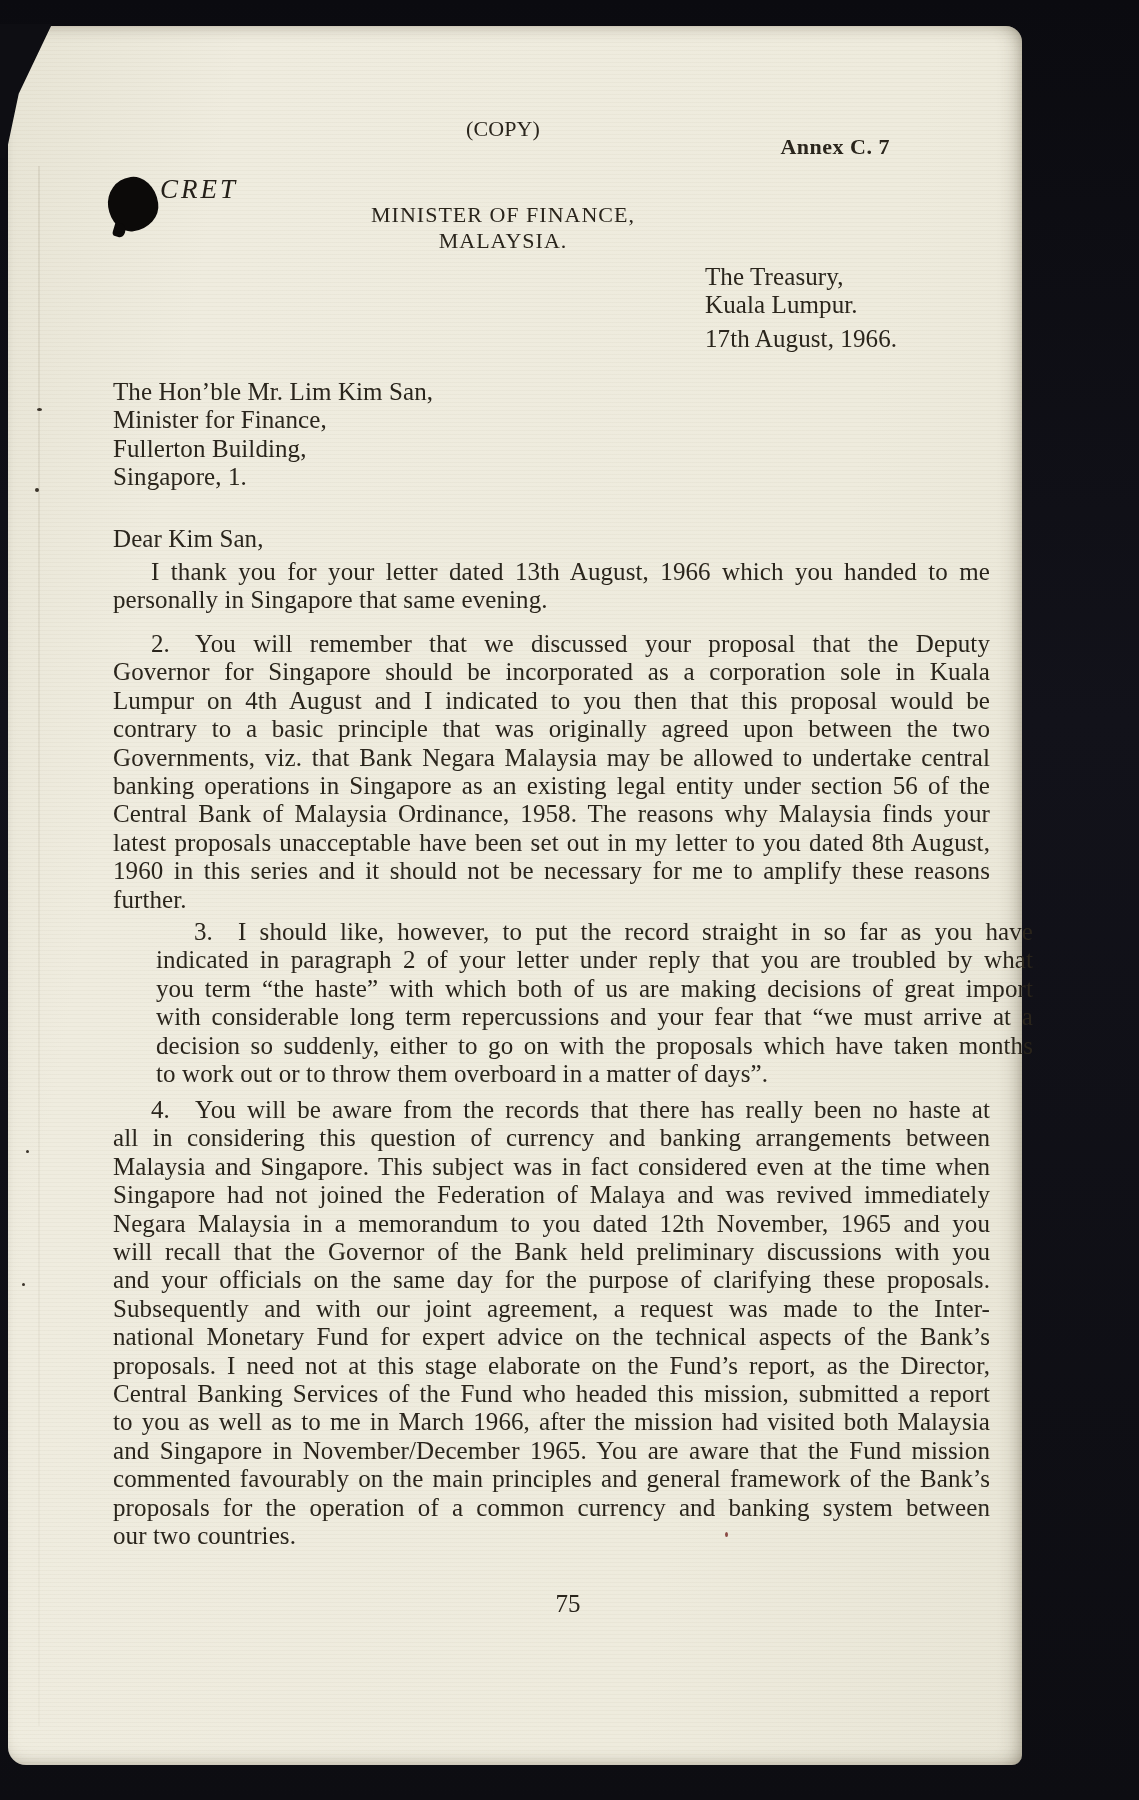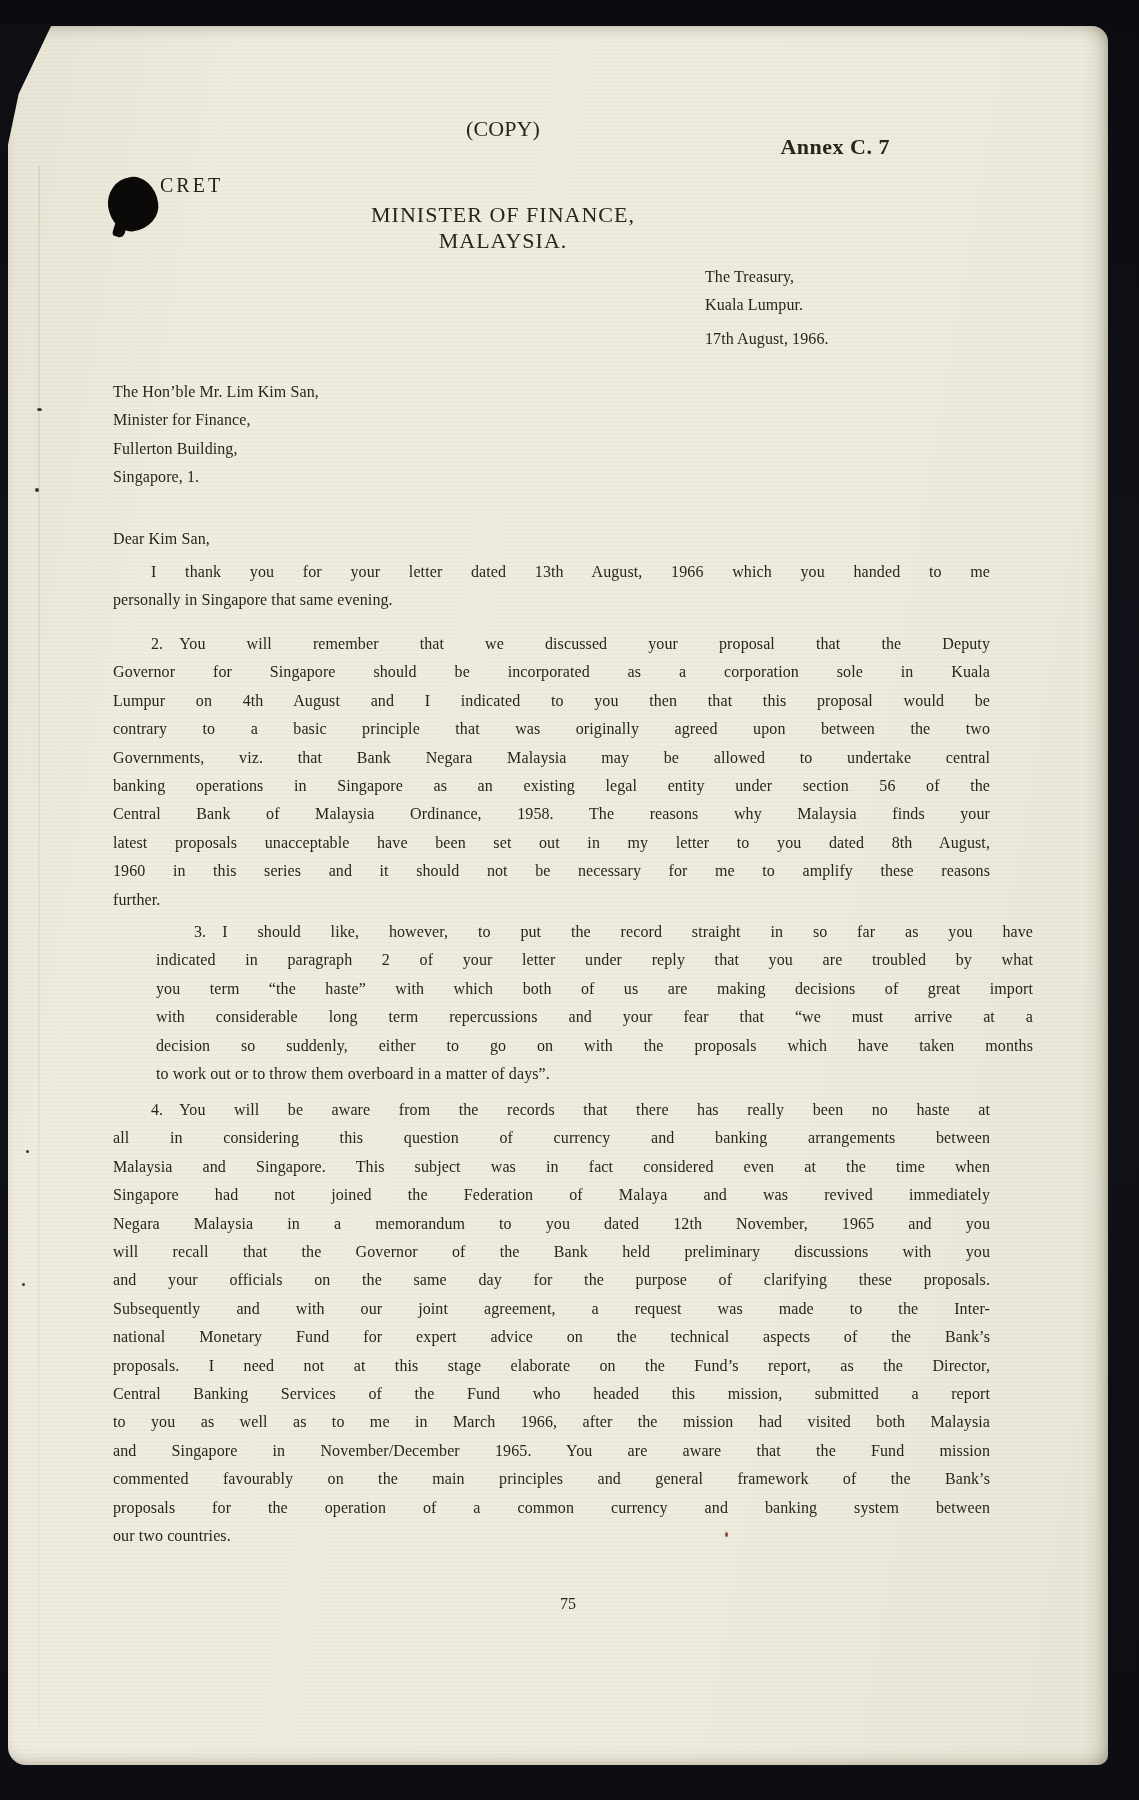--- a/index.html
+++ b/index.html
@@ -2,47 +2,47 @@
 <html><head>
 <meta charset="utf-8">
 <style>
   html,body{margin:0;padding:0;background:#0e0e13;}
   .stage{
     position:relative;width:1139px;height:1800px;overflow:hidden;
     background:linear-gradient(180deg,#0b0b10 0%,#12121a 40%,#0d0d12 100%);
     font-family:"Liberation Serif","DejaVu Serif",serif;
   }
   .page{
-    position:absolute;left:8px;top:26px;width:1100px;height:1739px;
+    position:absolute;left:8px;top:26px;width:1014px;height:1739px;
     background:linear-gradient(100deg,#e7e4d5 0%,#efecdf 18%,#eeebdd 70%,#e8e5d6 100%);
     border-radius:4px 16px 10px 18px;
     box-shadow:inset -14px 0 22px -14px rgba(60,50,30,.45),
                inset 0 -10px 18px -12px rgba(60,50,30,.35),
                inset 0 12px 18px -14px rgba(60,50,30,.30);
     color:#2a251c;
   }
   .grain{
     position:absolute;inset:0;border-radius:inherit;pointer-events:none;
     background:repeating-linear-gradient(180deg,rgba(120,105,70,.045) 0 1px,transparent 1px 4px);
   }
   .crease{
     position:absolute;left:30px;top:140px;width:2px;height:1560px;
     background:linear-gradient(180deg,rgba(90,75,45,.10),rgba(90,75,45,.03));
   }
   .abs{position:absolute;}
   .line{white-space:nowrap;}
-  .body-text{font-size:16px;line-height:28.4px;letter-spacing:.1px;}
+  .body-text{font-size:25px;line-height:28.4px;letter-spacing:.1px;}
   .para{width:877px;left:105px;}
   .para .line{white-space:normal;text-align:justify;text-align-last:justify;}
   .para .line.first-line{text-indent:38px;}
   .para .line.last-line{text-align-last:left;}
   .centered{left:95px;width:800px;text-align:center;}
   .caps{font-size:22px;letter-spacing:1px;line-height:26px;}
   .annex{left:582px;width:300px;text-align:right;font-weight:bold;font-size:22px;letter-spacing:.5px;}
-  .stamp-text{font-size:20px;letter-spacing:3px;color:#25201a;}
+  .stamp-text{font-size:27px;letter-spacing:3px;color:#25201a;font-style:italic;}
   .ink-blot{
     position:absolute;left:100px;top:151px;width:50px;height:54px;background:#0c0a09;
     border-radius:52% 48% 58% 44%/50% 55% 45% 52%;
     transform:rotate(-8deg);
   }
   .ink-blot:after{
     content:"";position:absolute;left:2px;bottom:-4px;width:12px;height:14px;background:#0c0a09;
     border-radius:20% 80% 60% 40%;transform:rotate(25deg);
   }
   .corner-wedge{

